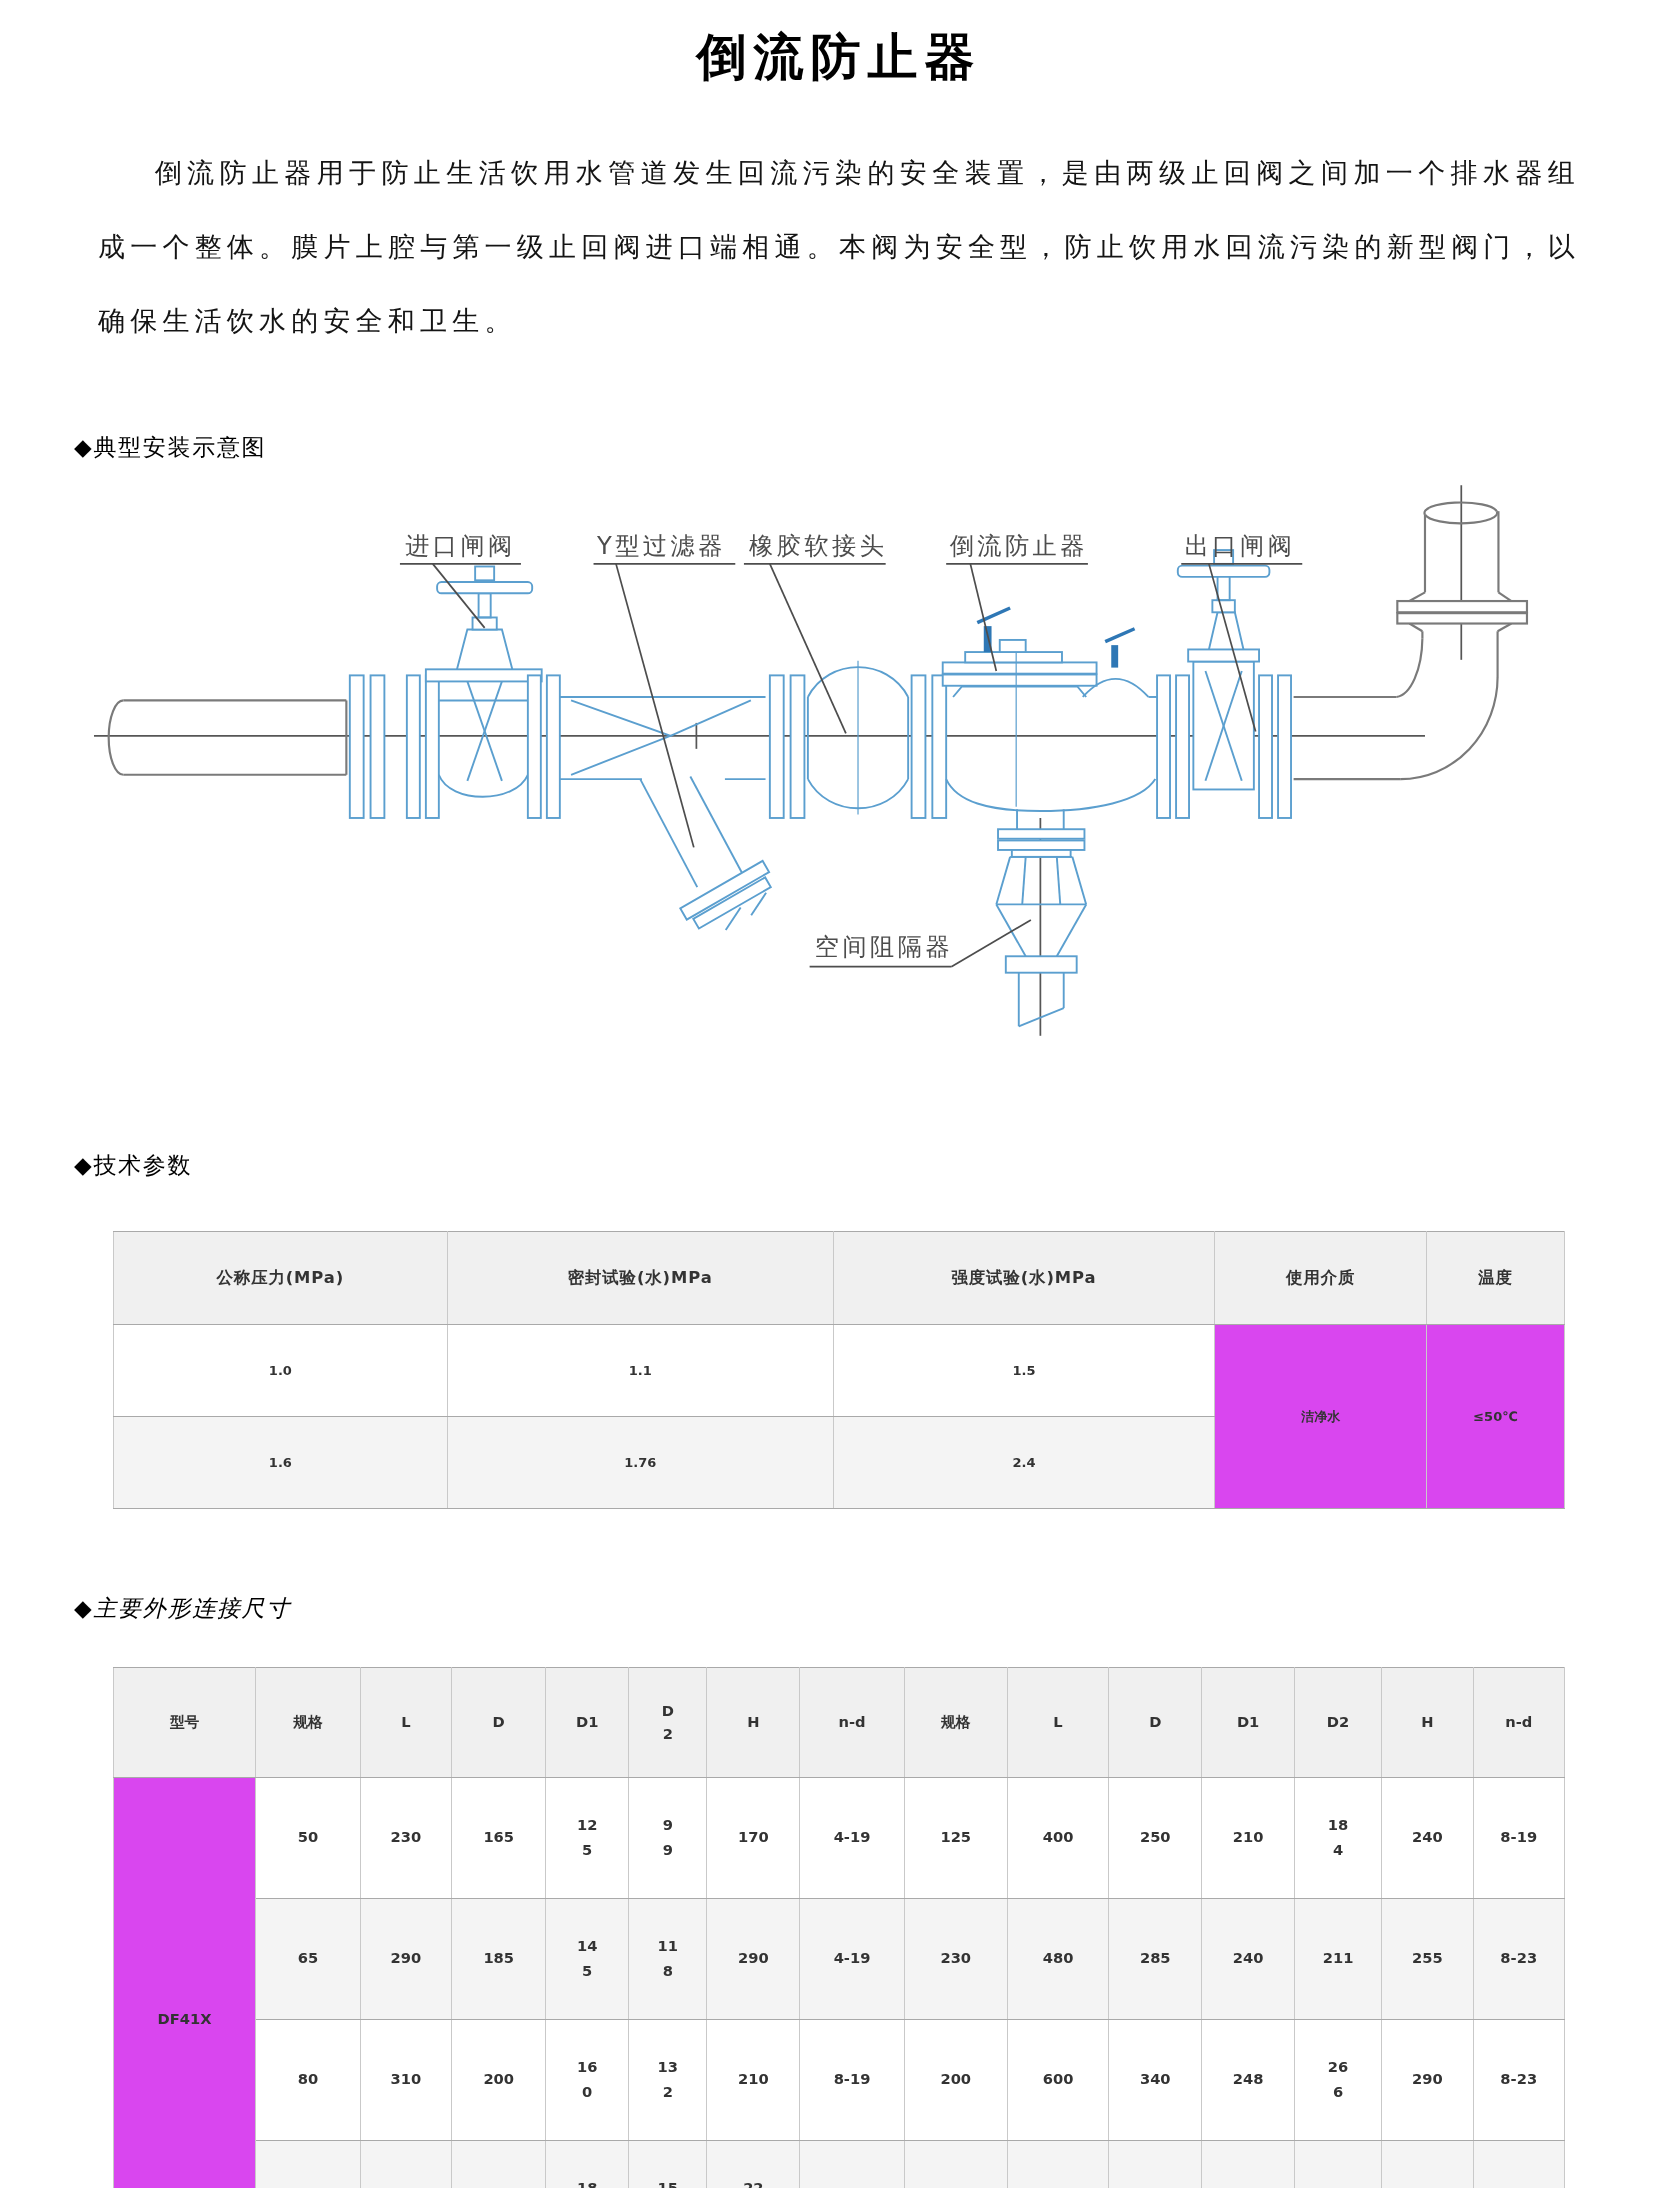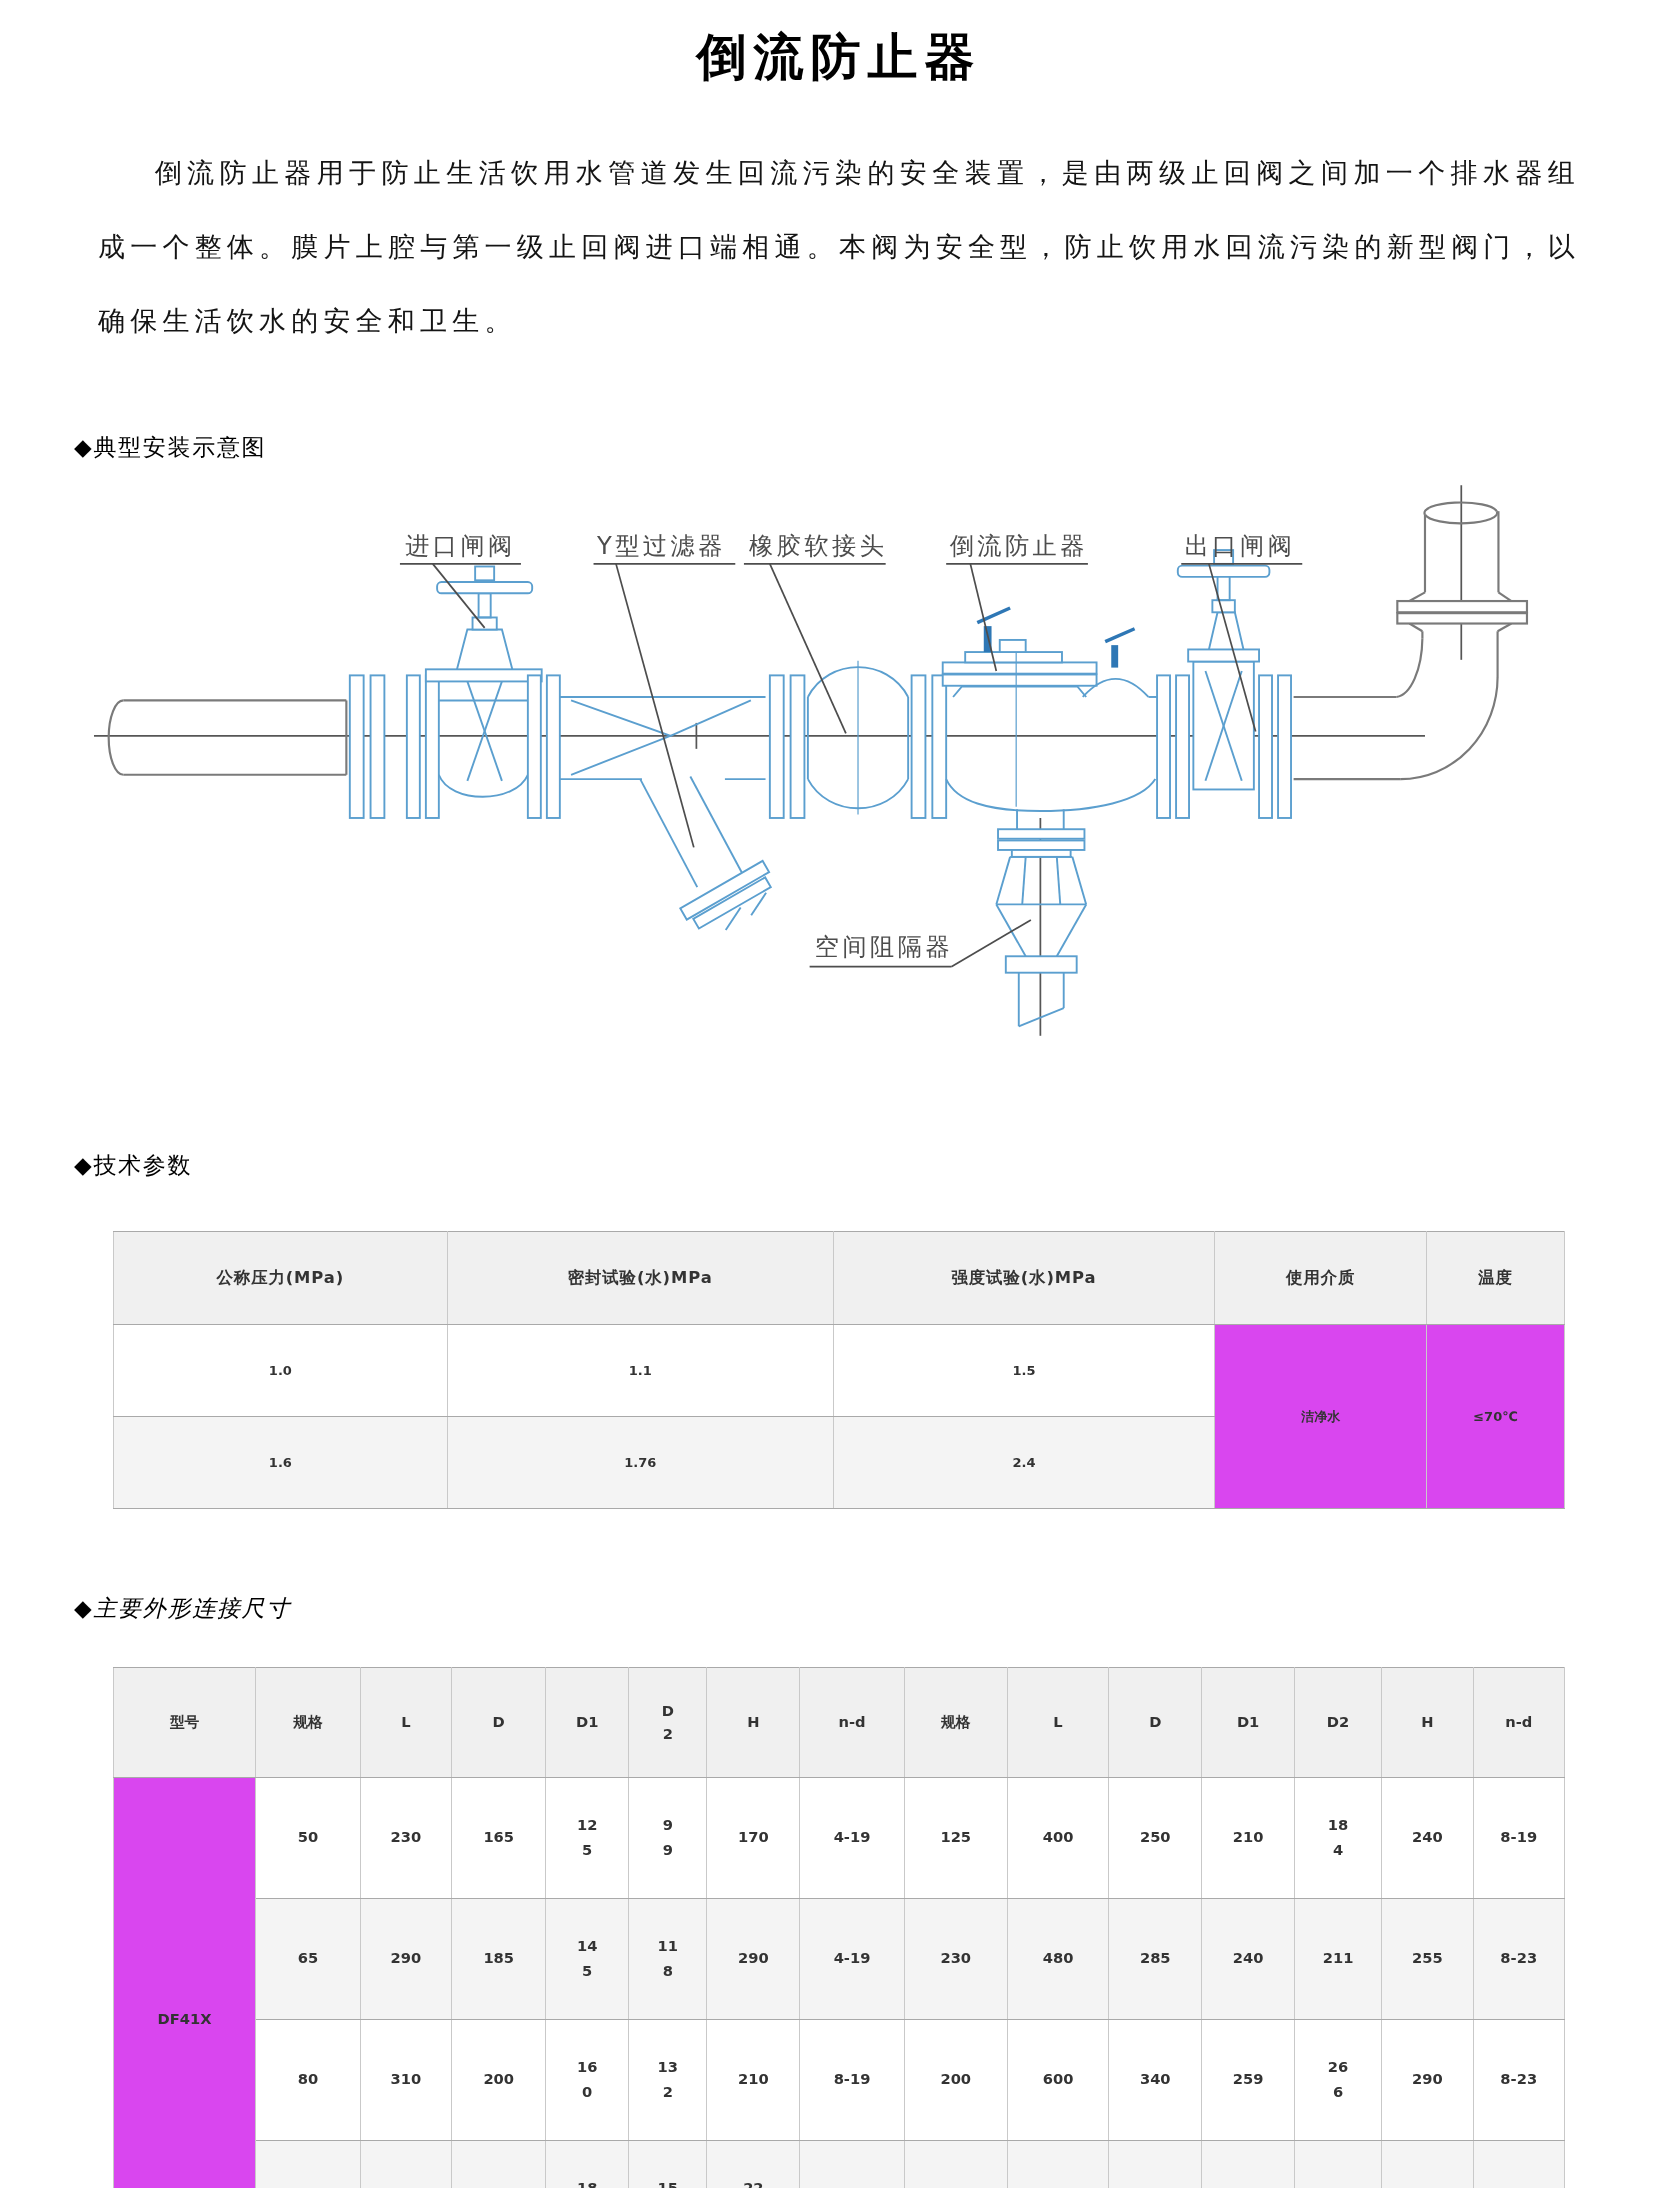--- a/index.html
+++ b/index.html
@@ -253,21 +253,21 @@
           <th>使用介质</th>
           <th>温度</th>
         </tr>
       </thead>
       <tbody>
         <tr>
           <td>1.0</td>
           <td>1.1</td>
           <td>1.5</td>
           <td rowspan="2" class="keep-white">洁净水</td>
-          <td rowspan="2" class="keep-white">≤70℃</td>
+          <td rowspan="2" class="keep-white">≤50℃</td>
         </tr>
         <tr class="shade">
           <td>1.6</td>
           <td>1.76</td>
           <td>2.4</td>
         </tr>
       </tbody>
     </table>
   </div>
 
@@ -357,21 +357,21 @@
             <td>200</td>
             <td>16
 0</td>
             <td>13
 2</td>
             <td>210</td>
             <td>8-19</td>
             <td>200</td>
             <td>600</td>
             <td>340</td>
-            <td>259</td>
+            <td>248</td>
             <td>26
 6</td>
             <td>290</td>
             <td>8-23</td>
           </tr>
           <tr class="shade">
             <td>100</td>
             <td>350</td>
             <td>220</td>
             <td>18

